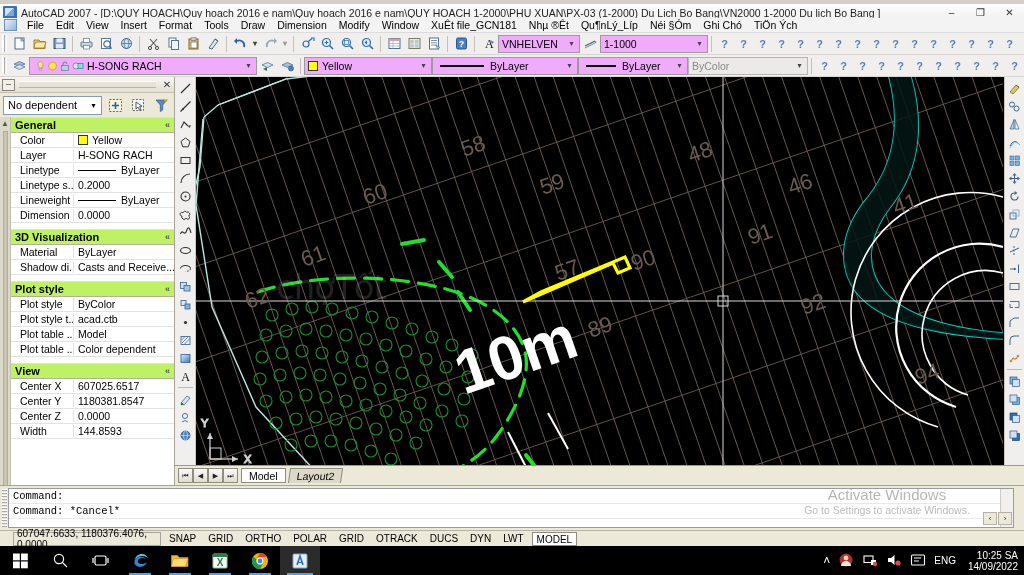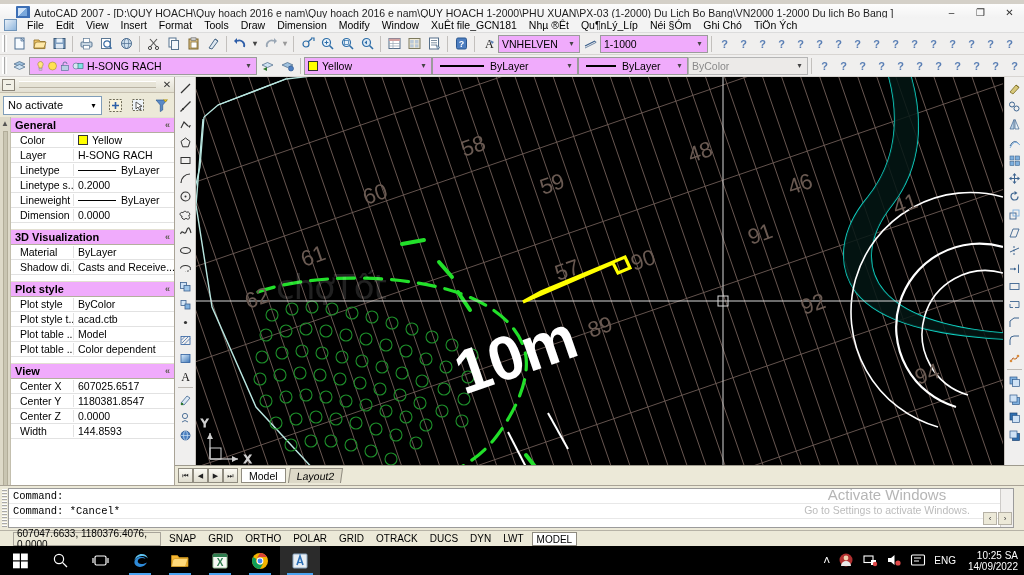--- a/index.html
+++ b/index.html
@@ -11,21 +11,21 @@
     font-size: 11px;
     background: #d4d0c8;
   }
   #app { position: relative; width: 1024px; height: 575px; }
 
   
   .titlebar {
     position: absolute; top: 4px; left: 0; width: 1024px; height: 18px;
     background: linear-gradient(#fdfdfd, #f0f0f0);
     border-bottom: 1px solid #cfcfcf;
-    display: flex; align-items: center; padding-left: 13px;
+    display: flex; align-items: center;
   }
   .tb-icon {
     width: 14px; height: 13px; margin: 0 4px 0 3px;
     background: #3d6fb5; position: relative; flex: none;
     border-radius: 1px;
   }
   .tb-icon::after {
     content: ""; position: absolute; left: 2px; top: 2px;
     width: 9px; height: 8px;
     background: linear-gradient(135deg, #cfe2f7 50%, #7aa8dc 50%);
@@ -139,21 +139,21 @@
     width: 11px; background: #ddd9c8; border-right: 1px solid #c3bfae;
     display: flex; flex-direction: column; align-items: center;
     font-size: 8px; color: #555; padding-top: 2px;
   }
   .props-rail .railbar {
     flex: 1; width: 5px; margin: 3px 0; background: #c9c5b2;
     border: 1px solid #b2ad99;
   }
   .props-grid { flex: 1; background: #fff; overflow: hidden; }
   .grp-head {
-    background: #f0abfc; color: #000; font-weight: bold; font-size: 11px;
+    background: #bef264; color: #000; font-weight: bold; font-size: 11px;
     padding: 1px 4px; display: flex; align-items: center;
     justify-content: space-between; border-bottom: 1px solid #b3af9e;
     border-top: 1px solid #e3e0d2;
   }
   .grp-head .chev { color: #5a5a4e; font-size: 9px; }
   .prow {
     display: flex; height: 15px; align-items: center;
     border-bottom: 1px solid #e2e2e2; font-size: 10.5px;
   }
   .prow .pname {
@@ -616,21 +616,21 @@
   </div>
 
   <div class="props">
     <div class="props-top">
       <div class="props-min">–</div>
       <div class="props-bar"></div>
       <div class="props-close">✕</div>
     </div>
     <div class="props-sel">
       <div class="sel-combo">
-        <span>No activate</span>
+        <span>No dependent</span>
         <span class="caret" style="position:absolute;right:0;top:0;width:15px;height:17px;display:flex;align-items:center;justify-content:center;font-size:8px;">▾</span>
       </div>
       <div class="sel-btn">
         <svg width="17" height="17" viewBox="0 0 17 17">
             <rect x="2.5" y="2.5" width="12" height="12" fill="#f7f3dd" stroke="#6d6a56" stroke-dasharray="2 1.4"></rect>
             <path d="M8.5 5v7M5 8.5h7" stroke="#2b5fa8" stroke-width="1.6"></path>
           </svg>
       </div>
       <div class="sel-btn">
         <svg width="17" height="17" viewBox="0 0 17 17">

